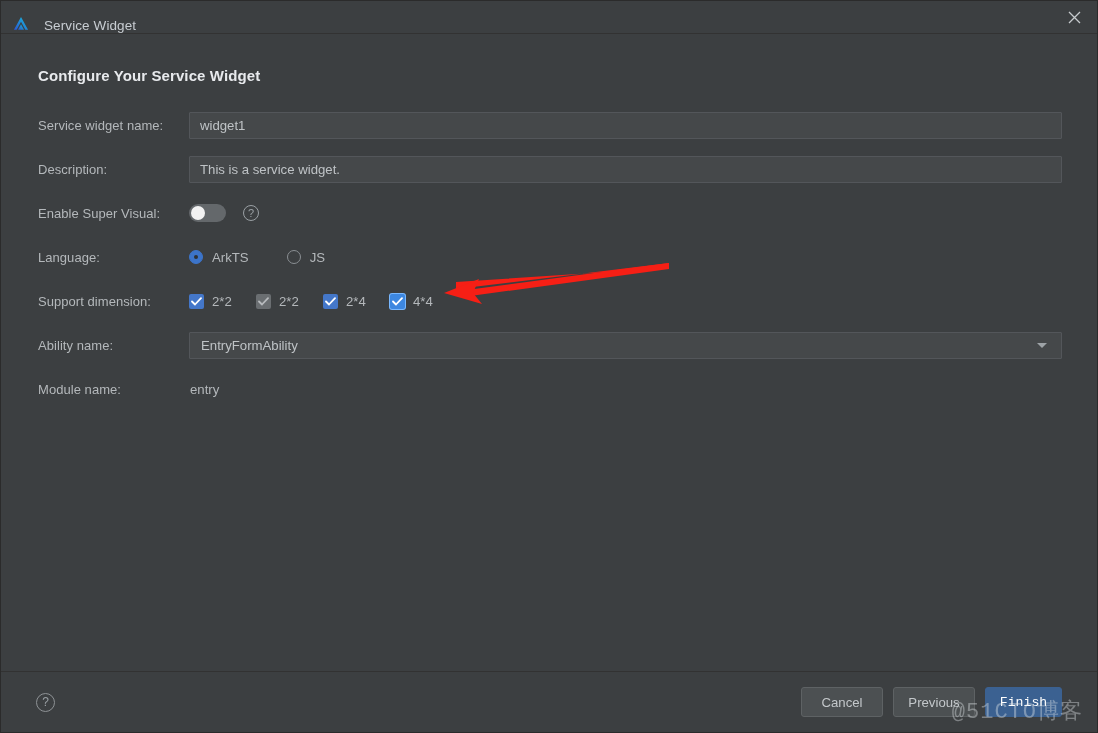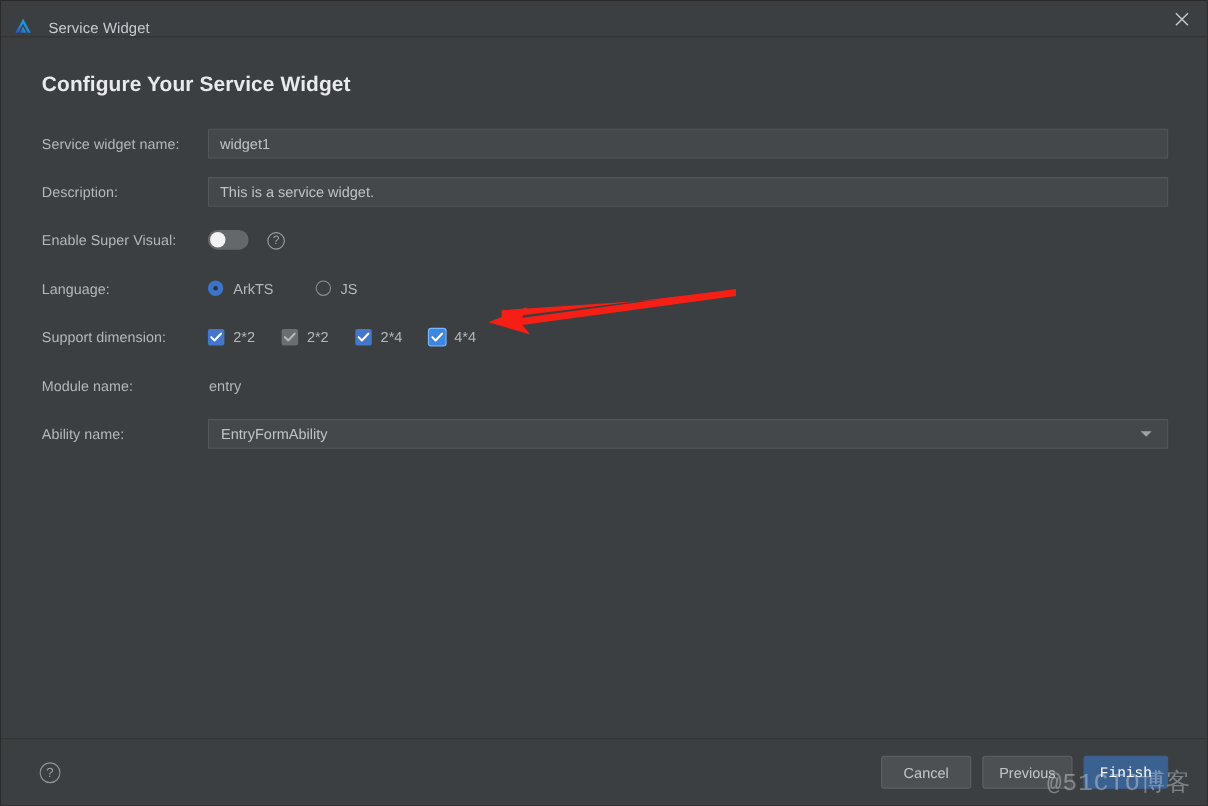--- a/index.html
+++ b/index.html
@@ -53,42 +53,42 @@
 
   
   .content {
     position: absolute;
     top: 34px; left: 0; right: 0; bottom: 61px;
     background: #3c3f41;
     padding: 22px 37px 0 37px;
   }
 
   .page-title {
-    font-size: 19px;
+    font-size: 15px;
     color: #e8eaed;
     margin: 10px 0 26px 0;
     letter-spacing: .1px;
   }
 
   .form-row {
     display: flex;
     align-items: center;
     min-height: 30px;
     margin-bottom: 14px;
   }
 
   .row-label {
     width: 151px;
     flex: 0 0 151px;
     font-size: 13px;
     color: #b4b8bb;
     letter-spacing: .05px;
   }
 
-  .field-area { flex: 1 1 auto; display: flex; align-items: flex-end; }
+  .field-area { flex: 1 1 auto; display: flex; align-items: center; }
 
   .text-input {
     width: 873px;
     height: 27px;
     background: #45484a;
     border: 1px solid #53565a;
     color: #bfc3c6;
     font-family: "Liberation Sans", sans-serif;
     font-size: 13.2px;
     padding: 0 10px;
@@ -377,33 +377,33 @@
             <svg width="11" height="9" viewBox="0 0 11 9">
                 <path d="M1 4.5 L4 7.5 L10 1.2" stroke="#ffffff" stroke-width="1.8" fill="none" stroke-linecap="round" stroke-linejoin="round"></path>
               </svg>
           </span>
           <span class="cb-label">4*4</span>
         </div>
       </div>
     </div>
 
     <div class="form-row">
-      <div class="row-label">Module name:</div>
-      <div class="field-area">
-        <span class="static-value">entry</span>
-      </div>
-    </div>
-
-    <div class="form-row">
       <div class="row-label">Ability name:</div>
       <div class="field-area">
         <div class="combo">
           <span class="combo-value">EntryFormAbility</span>
           <span class="combo-arrow"></span>
         </div>
+      </div>
+    </div>
+
+    <div class="form-row">
+      <div class="row-label">Module name:</div>
+      <div class="field-area">
+        <span class="static-value">entry</span>
       </div>
     </div>
 
   </div>
 
   <div class="footer">
     <div class="footer-help">?</div>
     <div class="footer-buttons">
       <button class="btn">Cancel</button>
       <button class="btn">Previous</button>

